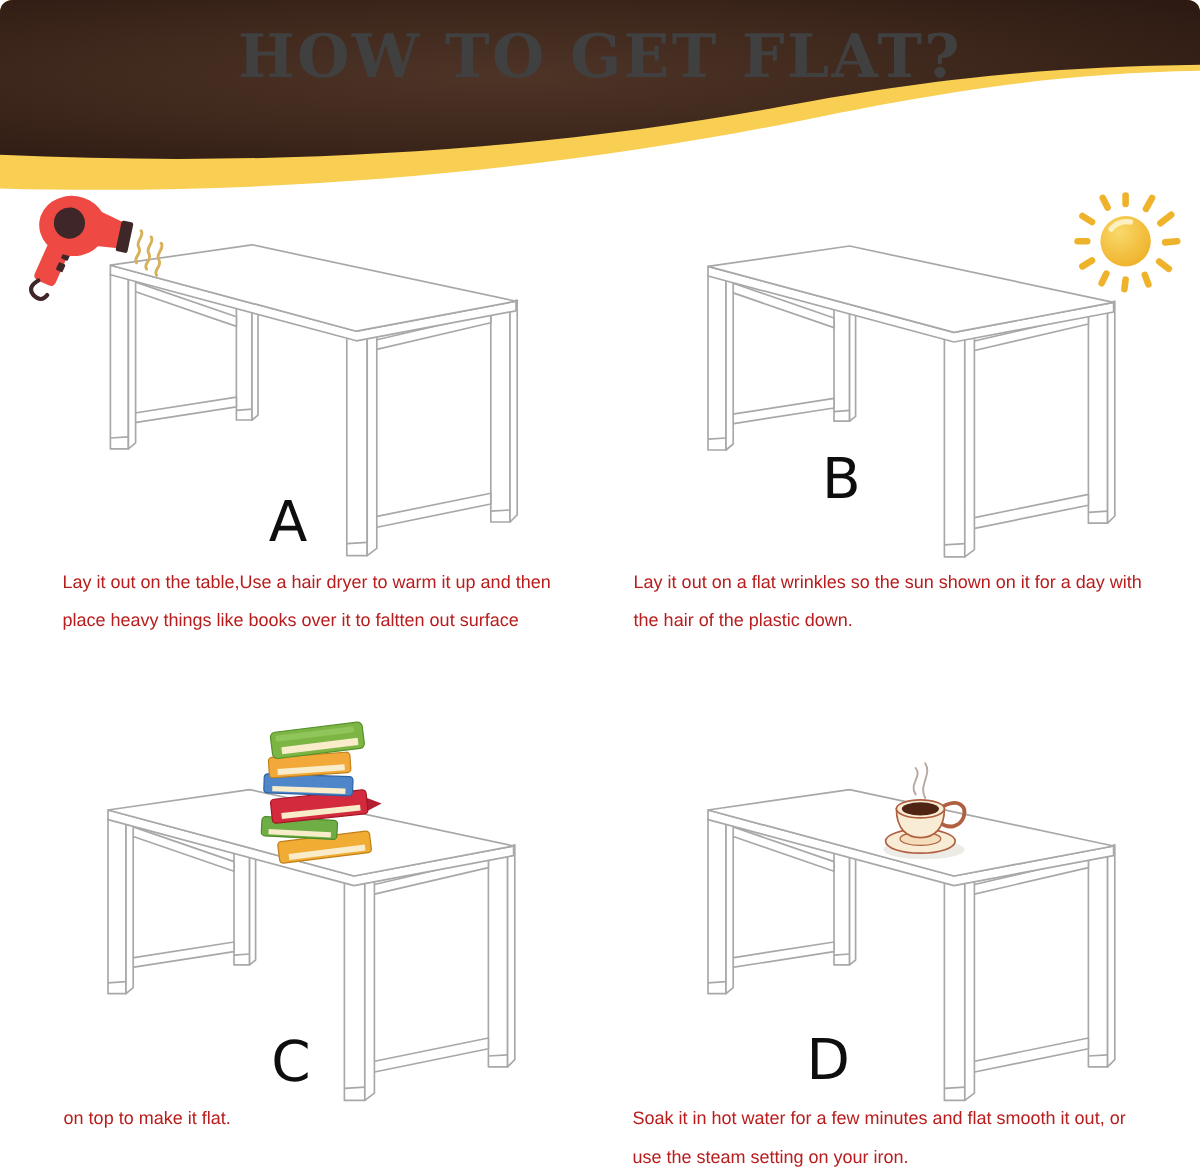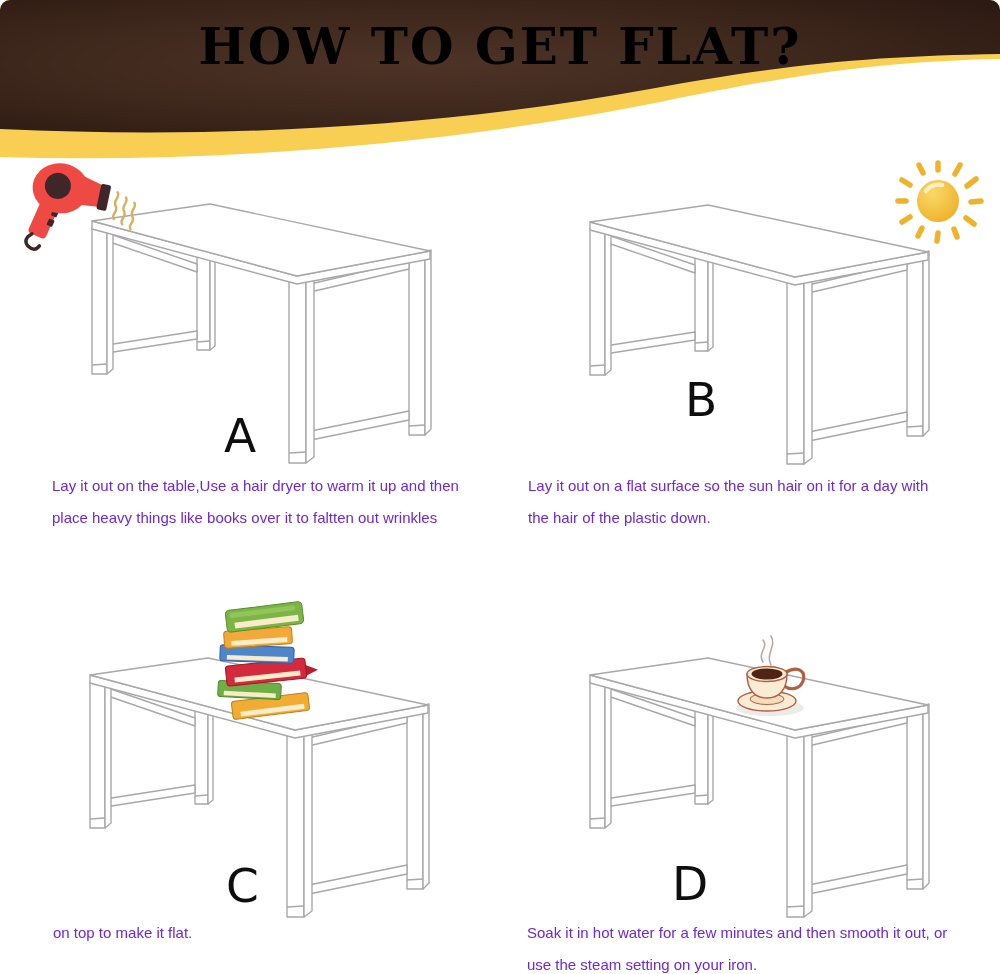--- a/index.html
+++ b/index.html
@@ -3,24 +3,24 @@
 <meta charset="utf-8">
 <style>
   html,body{margin:0;padding:0;background:#fff;}
   .page{position:relative;width:1000px;height:974px;background:#fff;overflow:hidden;
         font-family:"Liberation Sans",sans-serif;}
   .header{position:absolute;left:0;top:0;width:1000px;height:170px;border-radius:10px 10px 0 0;
           overflow:hidden;}
   .header svg{display:block;}
   .page-title{position:absolute;left:0;top:17px;width:1000px;text-align:center;
               font-family:"DejaVu Serif","Liberation Serif",serif;
-              font-size:50px;font-weight:600;letter-spacing:2px;color:#000000;}
+              font-size:50px;font-weight:600;letter-spacing:2px;color:#404040;}
   .section-label{position:absolute;font-family:"DejaVu Sans","Liberation Sans",sans-serif;
                  font-weight:400;font-size:47px;color:#0e0e0e;}
-  .caption{position:absolute;color:#6d28d9;font-size:15px;line-height:32px;white-space:nowrap;}
+  .caption{position:absolute;color:#b91c1c;font-size:15px;line-height:32px;white-space:nowrap;}
   .deco{position:absolute;}
 </style>
 </head>
 <body>
 
 <div class="page">
 
   <svg width="0" height="0" style="position:absolute" aria-hidden="true">
     <defs>
       <g id="table-drawing" stroke="#a8a8a8" stroke-width="1.4" fill="#ffffff" stroke-linejoin="round">
@@ -178,27 +178,27 @@
     </g>
   </svg>
 
   <div class="section-label" style="left:224px;top:408px">A</div>
   <div class="section-label" style="left:685px;top:372px">B</div>
   <div class="section-label" style="left:226px;top:858px">C</div>
   <div class="section-label" style="left:672px;top:856px">D</div>
 
   <div class="caption" style="left:52px;top:470px">
     <div>Lay it out on the table,Use a hair dryer to warm it up and then</div>
-    <div>place heavy things like books over it to faltten out wrinkles</div>
+    <div>place heavy things like books over it to faltten out surface</div>
   </div>
   <div class="caption" style="left:528px;top:470px">
-    <div>Lay it out on a flat surface so the sun hair on it for a day with</div>
+    <div>Lay it out on a flat wrinkles so the sun shown on it for a day with</div>
     <div>the hair of the plastic down.</div>
   </div>
   <div class="caption" style="left:53px;top:917px">
     <div>on top to make it flat.</div>
   </div>
   <div class="caption" style="left:527px;top:917px">
-    <div>Soak it in hot water for a few minutes and then smooth it out, or</div>
+    <div>Soak it in hot water for a few minutes and flat smooth it out, or</div>
     <div>use the steam setting on your iron.</div>
   </div>
 
 </div>
 
 </body></html>

